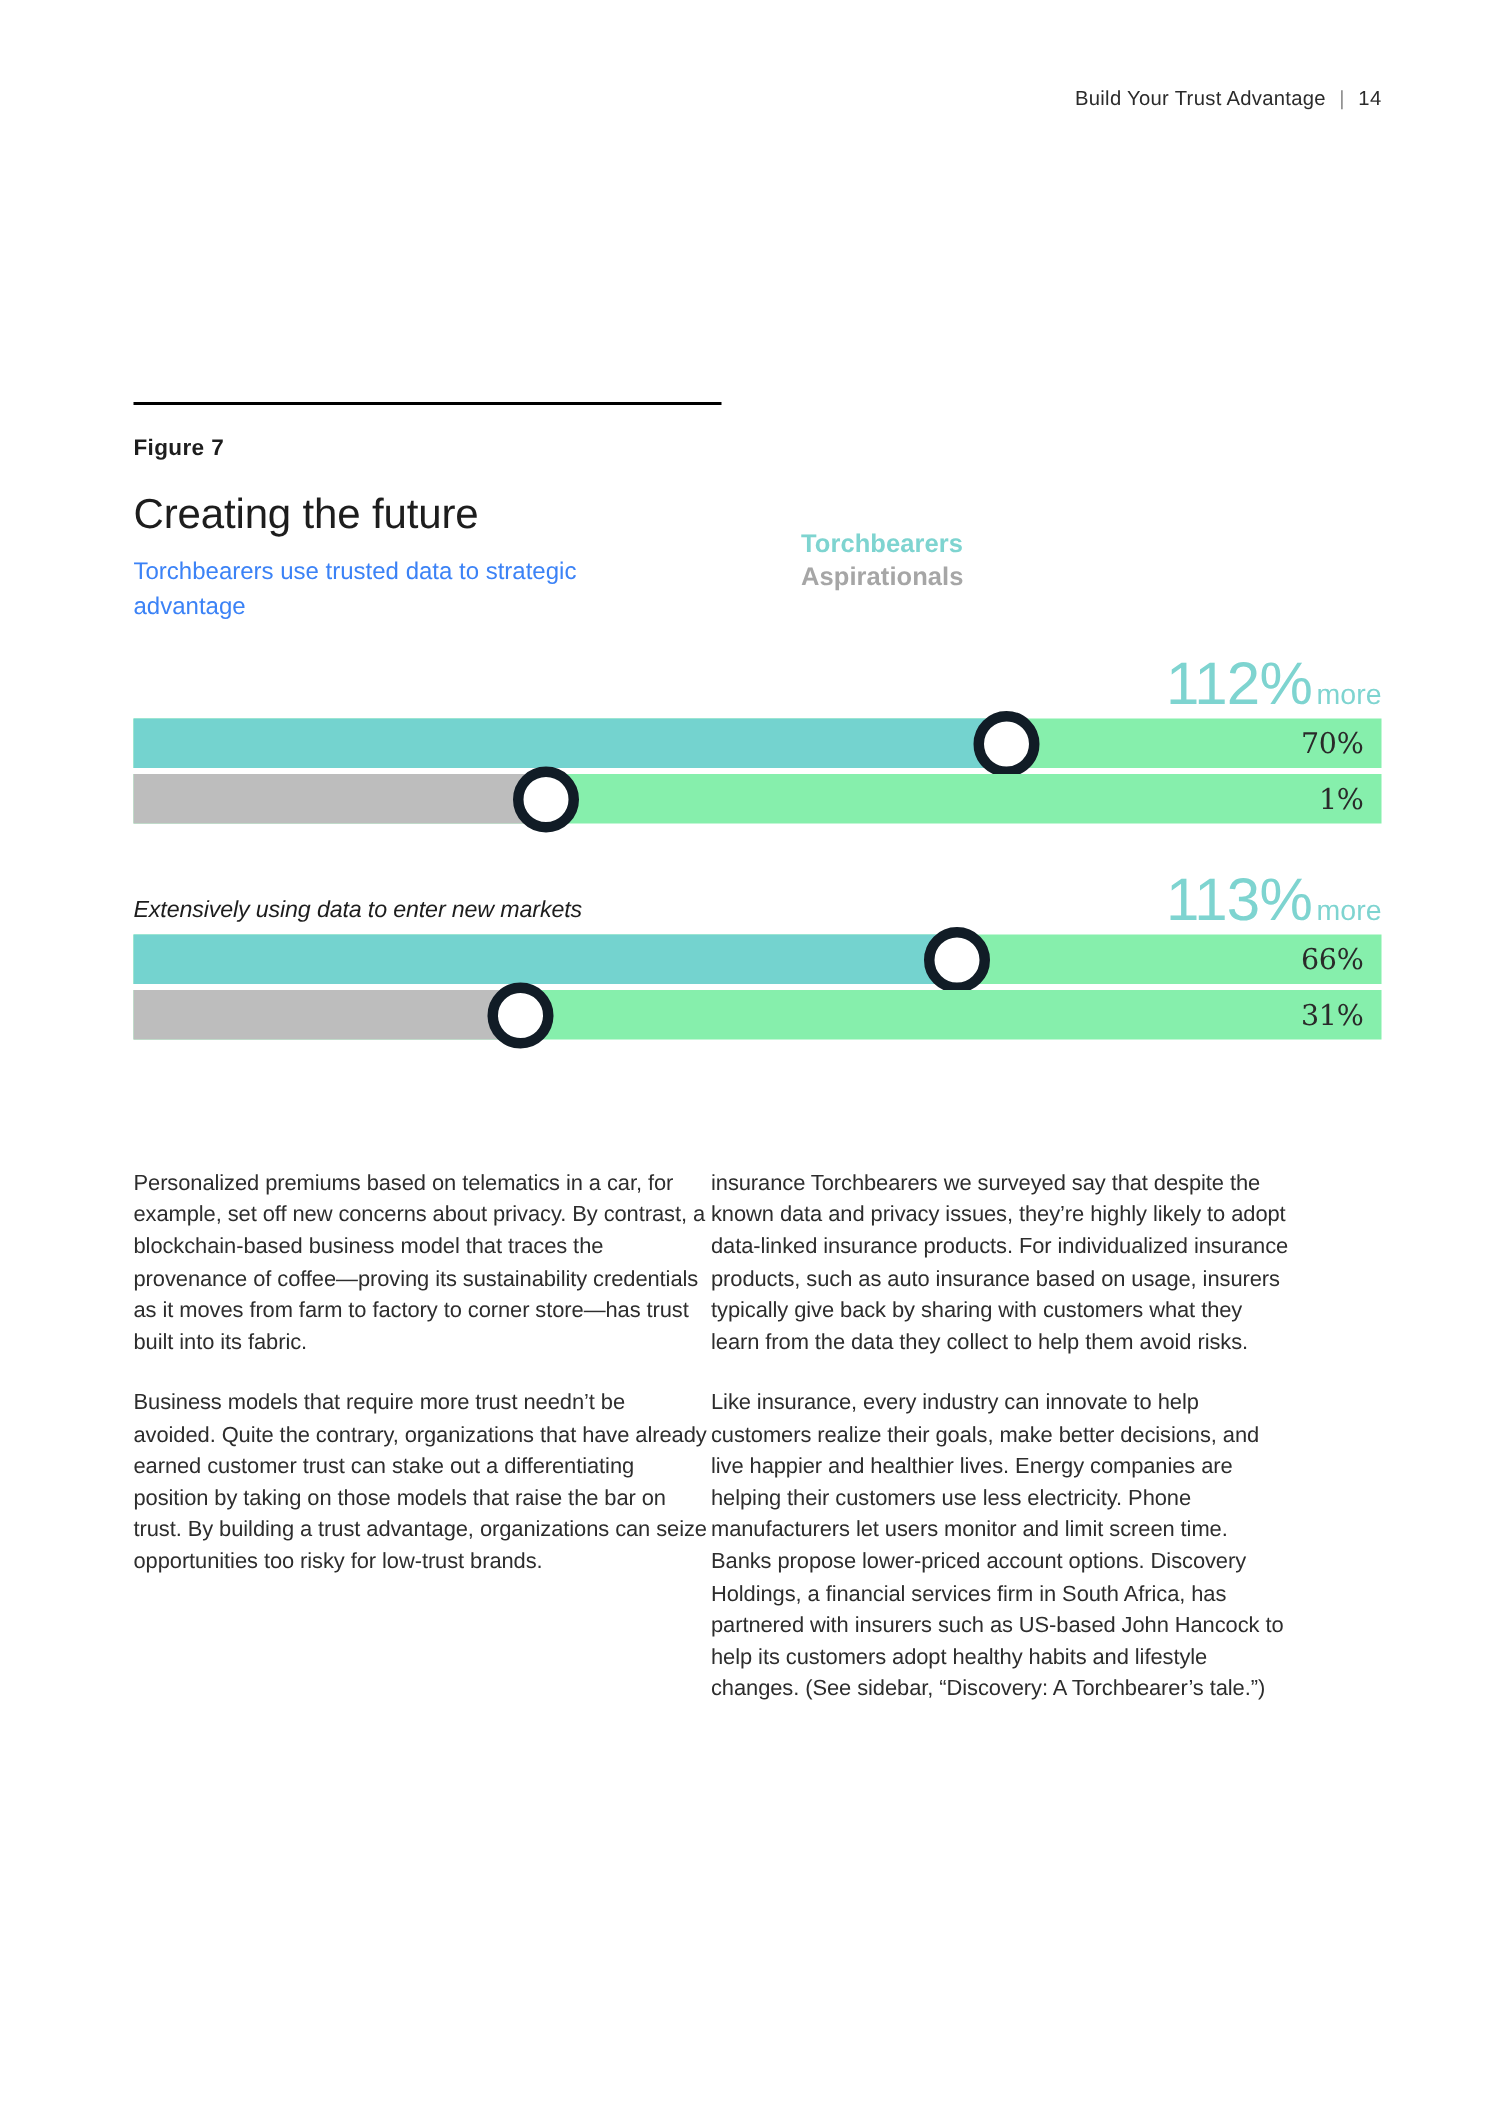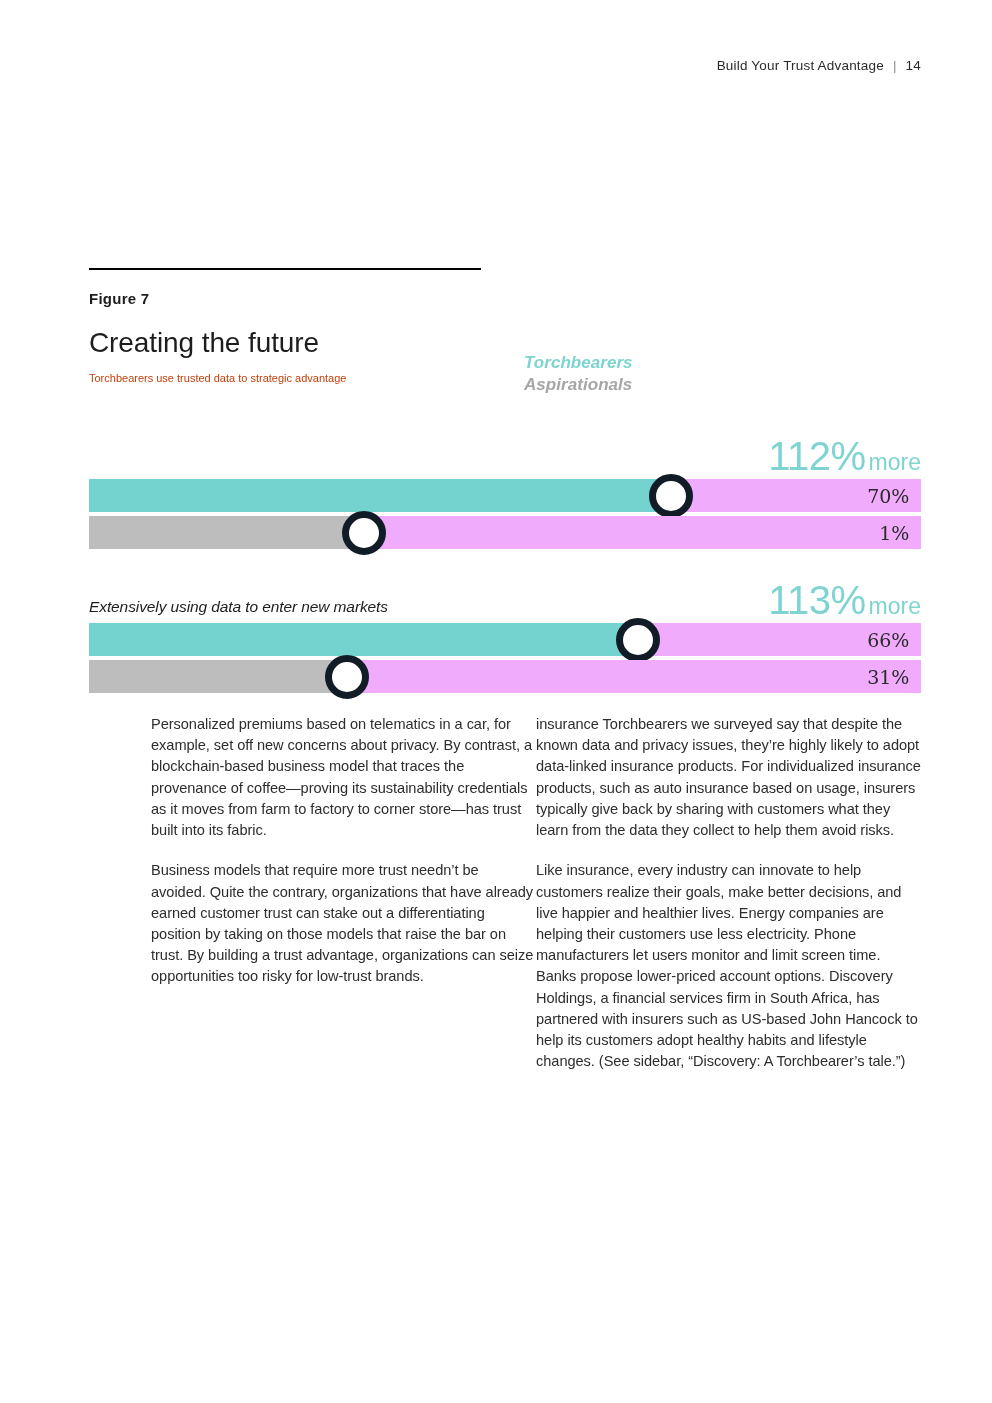--- a/index.html
+++ b/index.html
@@ -53,33 +53,32 @@
   }
   .fig-title {
     font-size: 28px;
     font-weight: normal;
     letter-spacing: -0.1px;
     color: #1d1d1d;
     margin: 0 0 12px 0;
     line-height: 1.1;
   }
   .fig-subtitle {
-    font-size: 11px;
+    font-size: 16px;
     line-height: 1.42;
-    color: #c2410c;
+    color: #3b82f6;
     max-width: 330px;
   }
 
   
   .legend {
     position: absolute;
-    left: 435px;
+    left: 445px;
     top: 84px;
     line-height: 1.32;
-    font-style: italic;
   }
   .legend-item {
     font-size: 17px;
     font-weight: bold;
     letter-spacing: 0.05px;
   }
   .legend-torchbearers { color: #7ed4d0; }
   .legend-aspirationals { color: #a6a6a6; }
 
   
@@ -112,30 +111,30 @@
     bottom: -4px;
     color: #7ed4d0;
     white-space: nowrap;
   }
   .group-delta .big {
     font-size: 40px;
     letter-spacing: -0.5px;
     vertical-align: baseline;
   }
   .group-delta .small {
-    font-size: 23px;
+    font-size: 19px;
     padding-left: 3px;
     vertical-align: baseline;
     margin-top: 44px;
   }
 
   .bar-row {
     position: relative;
     height: 33px;
-    background: #f0abfc;
+    background: #86efac;
     margin-top: 4px;
   }
   .bar-row:first-of-type { margin-top: 8px; }
   .bar-fill {
     position: absolute;
     left: 0;
     top: 0;
     bottom: 0;
   }
   .bar-fill.teal { background: #74d3cf; }
@@ -161,24 +160,24 @@
     background: #ffffff;
     border: 7px solid #111c26;
     box-sizing: content-box;
     transform: translate(-50%, -50%);
   }
 
   
   .body-cols {
     position: absolute;
     left: 89px;
-    top: 714px;
+    top: 779px;
     width: 832px;
     display: flex;
-    justify-content: flex-end;
+    justify-content: flex-start;
   }
   .col { width: 385px; }
   .col p {
     margin: 0 0 19px 0;
     font-size: 14.6px;
     line-height: 1.455;
     color: #2d2d2d;
     letter-spacing: -0.05px;
   }
   .col p:last-child { margin-bottom: 0; }

